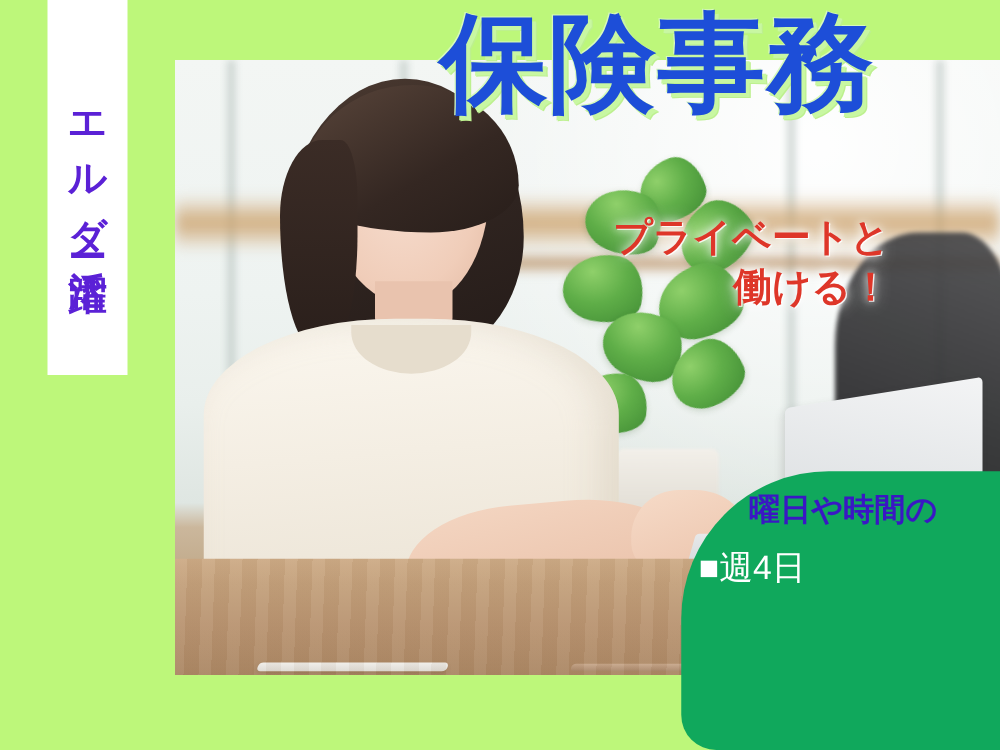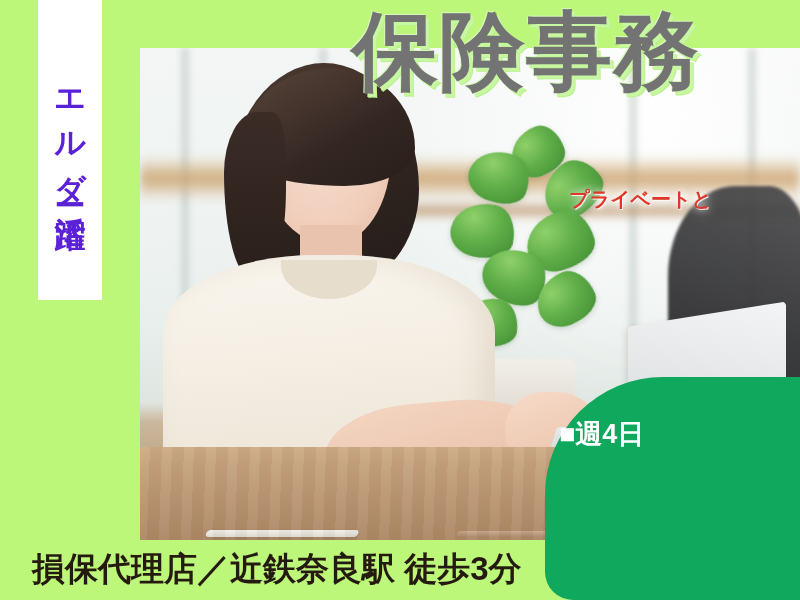--- a/index.html
+++ b/index.html
@@ -290,37 +290,37 @@
 
   
   .main-title {
     position: absolute;
     left: 352px;
     top: 8px;
     z-index: 7;
     font-size: 86px;
     font-weight: bold;
     line-height: 1.02;
-    color: #737373;
+    color: #1d4ed8;
     letter-spacing: 1px;
     text-shadow:
        3px 3px 0 #c8f7a2,
        4px 4px 0 #bdf08f,
       -1px -1px 0 #d6f9bb;
     white-space: nowrap;
   }
 
   
   .red-copy {
     position: absolute;
     right: 88px;
-    top: 186px;
+    top: 170px;
     z-index: 7;
     text-align: right;
-    font-size: 20px;
+    font-size: 31px;
     font-weight: bold;
     line-height: 1.3;
     color: #de3629;
     text-shadow:
       0 0 7px rgba(255,255,255,0.95),
       0 0 14px rgba(255,255,255,0.9),
       1px 1px 0 rgba(255,255,255,0.85);
     white-space: nowrap;
   }
 
@@ -340,24 +340,24 @@
   }
   .panel-heading {
     color: #3a17c4;
     font-size: 25px;
     font-weight: bold;
     line-height: 1.26;
     text-align: center;
     white-space: nowrap;
   }
   .panel-list {
-    margin-top: 24px;
+    margin-top: 12px;
     color: #ffffff;
     font-size: 27px;
-    font-weight: bold;
+    font-weight: normal;
     line-height: 1.32;
     white-space: nowrap;
   }
   .panel-list .row { display: block; }
 
   
   .bottom-caption {
     position: absolute;
     left: 32px;
     bottom: 8px;
@@ -421,25 +421,26 @@
   </div>
 
   <div class="elder-badge">
     <span class="elder-text">エルダー活躍！</span>
   </div>
 
   <div class="main-title">保険事務</div>
 
   <div class="red-copy">
     <div>プライベートと</div>
+    <div>働ける！</div>
   </div>
 
   <div class="green-panel">
     <div class="panel-heading">
+      <div>曜日や時間の</div>
     </div>
     <div class="panel-list">
       <span class="row">■週4日</span>
     </div>
   </div>
 
-  <div class="bottom-caption">損保代理店／近鉄奈良駅 徒歩3分</div>
 
 </div>
 
 </body></html>

